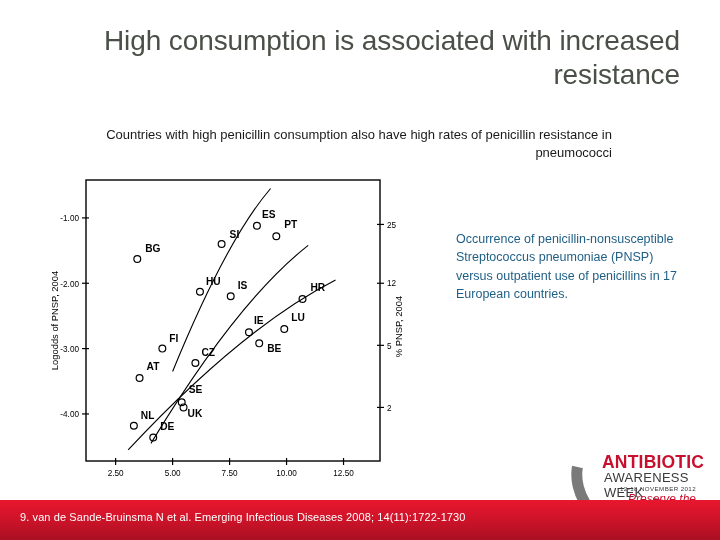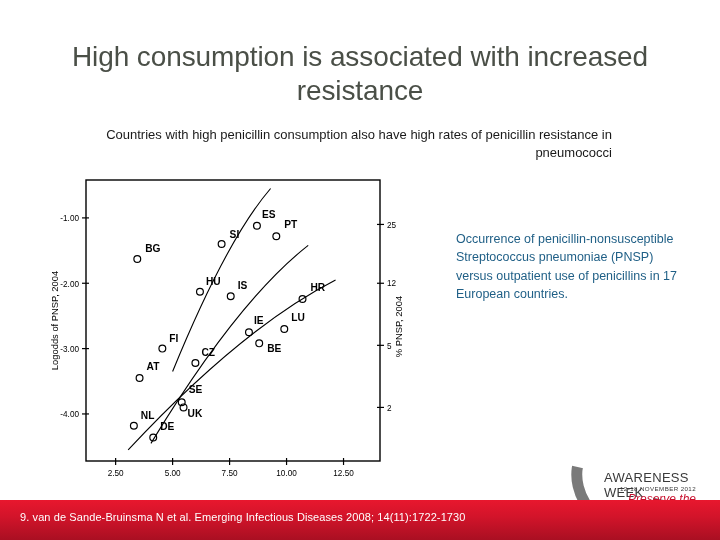--- a/index.html
+++ b/index.html
@@ -12,23 +12,23 @@
     height: 540px;
     position: relative;
     overflow: hidden;
     font-family: "Liberation Sans", sans-serif;
   }
 
   
   #slide-title {
     position: absolute;
     left: 40px;
-    top: 40px;
+    top: 24px;
     width: 640px;
-    text-align: center;
+    text-align: right;
     font-size: 28px;
     line-height: 1.22;
     color: #4a4f47;
     font-family: "Liberation Sans", sans-serif;
     font-weight: 400;
     letter-spacing: -0.1px;
   }
 
   
   #slide-subtitle {
@@ -215,19 +215,20 @@
       <text x="95.86046511627906" y="246.71162790697673" text-anchor="start" font-family="&quot;Liberation Sans&quot;, sans-serif" font-size="10.2" font-weight="bold" fill="#000000">NL</text>
       <circle cx="108.23255813953489" cy="265.4744186046512" r="3.4" fill="none" stroke="#000000" stroke-width="1.2"></circle>
       <text x="115.23255813953489" y="258.4744186046512" text-anchor="start" font-family="&quot;Liberation Sans&quot;, sans-serif" font-size="10.2" font-weight="bold" fill="#000000">DE</text>
     </svg>
 </div>
 
 <div id="figure-caption">Occurrence of penicillin-nonsusceptible Streptococcus pneumoniae (PNSP) versus outpatient use of penicillins in 17 European countries.</div>
 
 <div id="aaw-logo">
   <div class="swoosh"></div>
+  <div class="line1">ANTIBIOTIC</div>
   <div class="line2">AWARENESS WEEK</div>
   <div class="line3">12-18 NOVEMBER 2012</div>
   <div class="line4">Preserve the Miracle</div>
 </div>
 
 <div id="footer-bar"></div>
 <div id="footer-citation">9. van de Sande-Bruinsma N et al. Emerging Infectious Diseases 2008; 14(11):1722-1730</div>
 
 </body></html>

